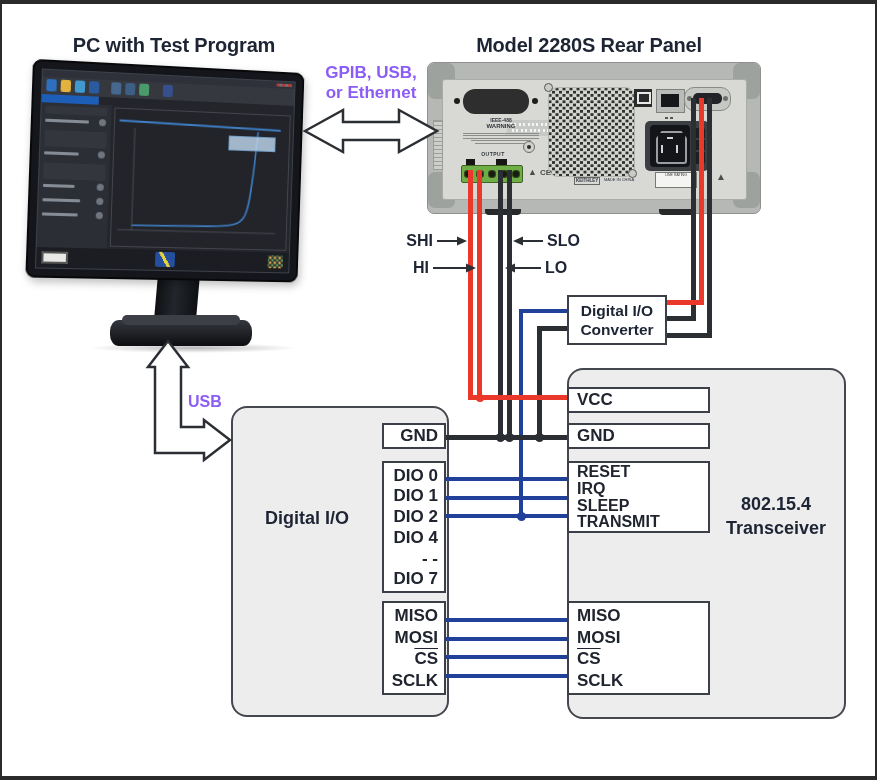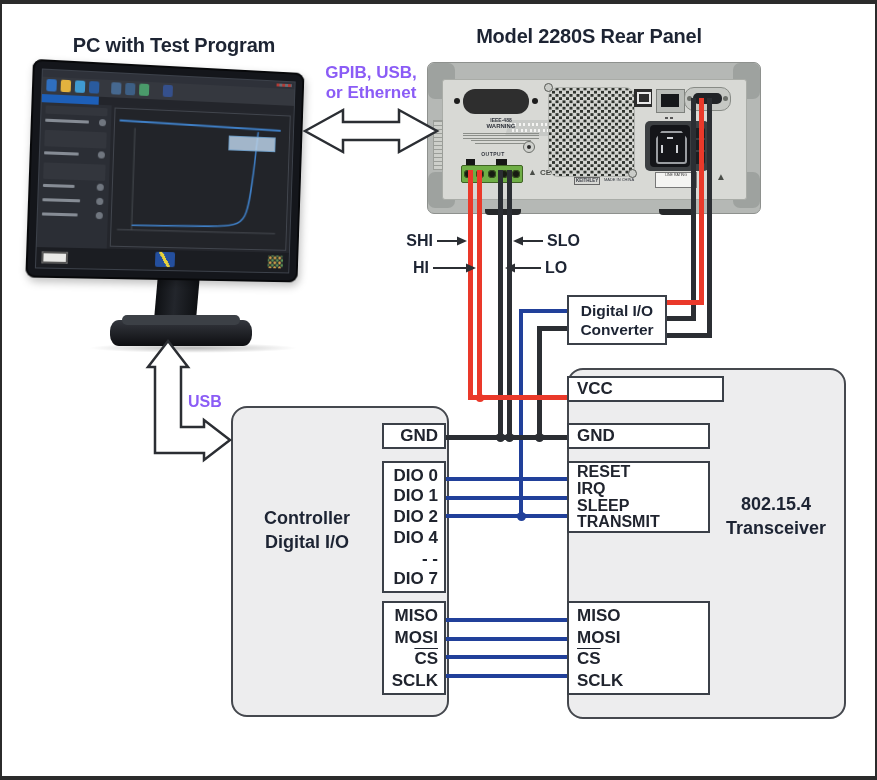--- a/index.html
+++ b/index.html
@@ -107,21 +107,21 @@
     background-image:repeating-linear-gradient(#9b9e99 0 1px,transparent 1px 4px);}
   .rp-warn{position:absolute;color:#4a4d48;}
 </style>
 </head>
 <body>
 
 <div id="stage">
   <div id="frame-border"></div>
 
   <div class="ttl" style="left:43px;top:34px;width:262px;">PC with Test Program</div>
-  <div class="ttl" style="left:458px;top:25px;width:262px;">Model 2280S Rear Panel</div>
+  <div class="ttl" style="left:458px;top:34px;width:262px;">Model 2280S Rear Panel</div>
 
   <div id="monitor">
     <div id="mon-neck"></div>
     <div id="mon-shadow"></div>
     <div id="mon-base"></div>
     <div id="mon-base-top"></div>
     <div id="mon-head">
       <div id="mon-screen">
         <div class="s-titlebar">
             <div class="s-winbtns"></div>
@@ -262,21 +262,20 @@
   </div>
   <div class="conn-label" style="left:188px;top:392px;font-size:16px;">USB</div>
 
   <div class="sense" style="left:393px;top:232px;width:40px;text-align:right;">SHI</div>
   <div class="sense" style="left:547px;top:232px;text-align:center;">SLO</div>
   <div class="sense" style="left:389px;top:259px;width:40px;text-align:right;">HI</div>
   <div class="sense" style="left:545px;top:259px;">LO</div>
 
   <div class="sysbox" style="left:231px;top:406px;width:214px;height:307px;"></div>
   <div class="sysbox-title" style="left:231px;top:507px;width:152px;line-height:23.5px;">
-    <div>Controller</div>
     <div>Digital I/O</div>
   </div>
 
   <div class="sysbox" style="left:567px;top:368px;width:275px;height:347px;"></div>
   <div class="sysbox-title" style="left:710px;top:493px;width:132px;line-height:23.5px;">
     <div>802.15.4</div>
     <div>Transceiver</div>
   </div>
 
   <div class="wire" style="left:519px;top:309px;width:48px;height:4px;background:#21409a;"></div>
@@ -330,21 +329,21 @@
     <div>- -</div>
     <div>DIO 7</div>
   </div>
   <div class="pinbox pin-r pin-col" style="left:382px;top:601px;width:64px;height:94px;">
     <div>MISO</div>
     <div>MOSI</div>
     <div class="ovl">CS</div>
     <div>SCLK</div>
   </div>
 
-  <div class="pinbox pin-l" style="left:567px;top:376px;width:157px;height:26px;line-height:22px;">VCC</div>
+  <div class="pinbox pin-l" style="left:567px;top:387px;width:143px;height:26px;line-height:22px;">VCC</div>
   <div class="pinbox pin-l" style="left:567px;top:423px;width:143px;height:26px;line-height:22px;">GND</div>
   <div class="pinbox pin-l pin-col" style="left:567px;top:461px;width:143px;height:72px;font-size:16px;">
     <div>RESET</div>
     <div>IRQ</div>
     <div>SLEEP TRANSMIT</div>
   </div>
   <div class="pinbox pin-l pin-col" style="left:567px;top:601px;width:143px;height:94px;">
     <div>MISO</div>
     <div>MOSI</div>
     <div class="ovl" style="align-self:flex-start;">CS</div>

